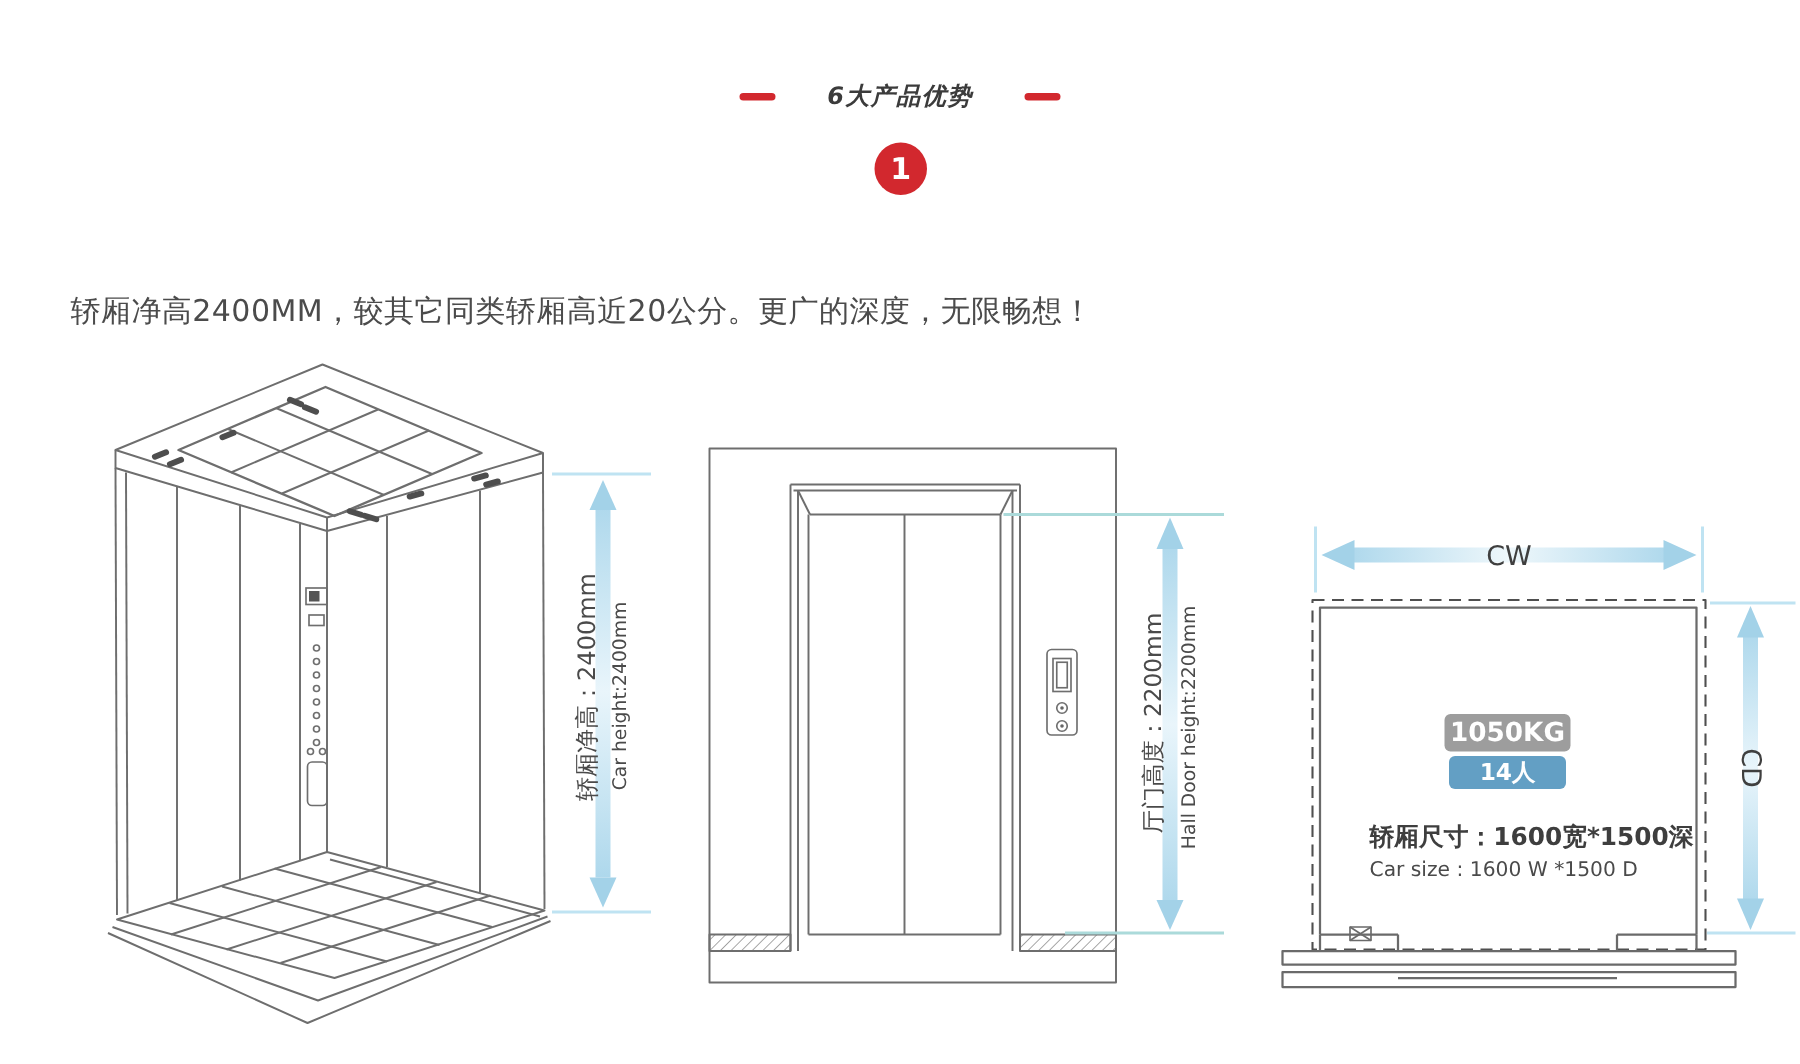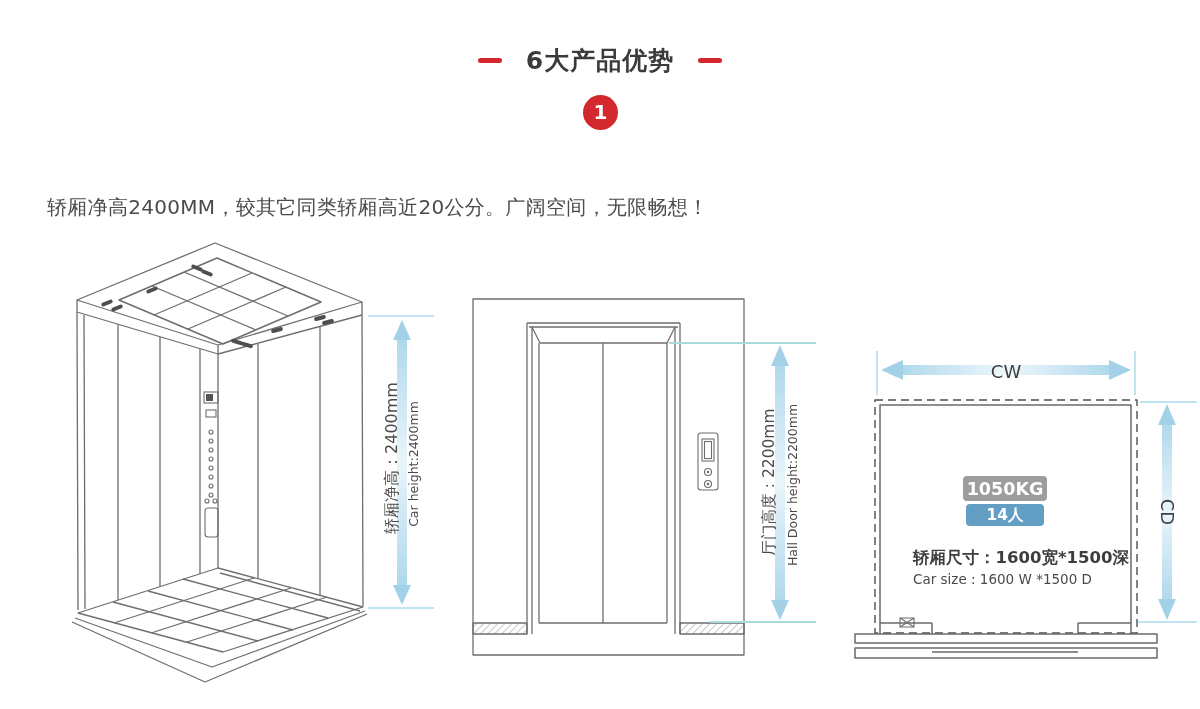--- a/index.html
+++ b/index.html
@@ -1,21 +1,21 @@
 <!DOCTYPE html>
 <html><head>
 <meta charset="utf-8">
 <style>
   html,body{margin:0;padding:0;background:#fff;}
   .page{position:relative;width:1200px;height:709px;background:#ffffff;overflow:hidden;
         font-family:"DejaVu Sans","Liberation Sans",sans-serif;}
   .title-row{position:absolute;top:36px;left:0;width:100%;display:flex;
              justify-content:center;align-items:center;gap:16px;}
   .title-dash{display:inline-block;width:24px;height:5px;border-radius:2.5px;background:#d2282e;}
-  .section-title{margin:8px;font-size:25px;font-weight:bold;color:#3b3b3b;letter-spacing:1px;}
+  .section-title{margin:18px;font-size:16px;font-weight:bold;color:#3b3b3b;letter-spacing:1px;font-style:italic;}
   .step-badge{position:absolute;left:583px;top:95px;width:35px;height:35px;border-radius:50%;
               background:#d2282e;color:#ffffff;font-size:20px;font-weight:bold;
               line-height:35px;text-align:center;}
   .intro{position:absolute;left:47px;margin:0;font-size:20px;color:#4b4b4b;
          letter-spacing:0.3px;white-space:nowrap;}
   .intro.l1{top:156px;}
   .intro.l2{top:194px;}
   svg.diag{position:absolute;}
   svg text{font-family:"DejaVu Sans","Liberation Sans",sans-serif;}
 </style>
@@ -25,21 +25,21 @@
 <div class="page">
 
   <div class="title-row">
     <span class="title-dash"></span>
     <h1 class="section-title">6大产品优势</h1>
     <span class="title-dash"></span>
   </div>
 
   <div class="step-badge">1</div>
 
-  <p class="intro l2">轿厢净高2400MM，较其它同类轿厢高近20公分。广阔空间，无限畅想！</p>
+  <p class="intro l2">轿厢净高2400MM，较其它同类轿厢高近20公分。更广的深度，无限畅想！</p>
 
   <svg class="diag" style="left:60px;top:240px" width="390" height="465" viewBox="0 0 390 465">
     <defs>
       <linearGradient id="g1v" x1="0" y1="0" x2="0" y2="1">
         <stop offset="0" stop-color="#aed8ec"></stop>
           <stop offset="0.5" stop-color="#e9f5fb"></stop>
           <stop offset="1" stop-color="#aed8ec"></stop>
       </linearGradient>
     </defs>
     <g stroke="#6e6e6e" stroke-width="1.3" fill="none" stroke-linejoin="round">

